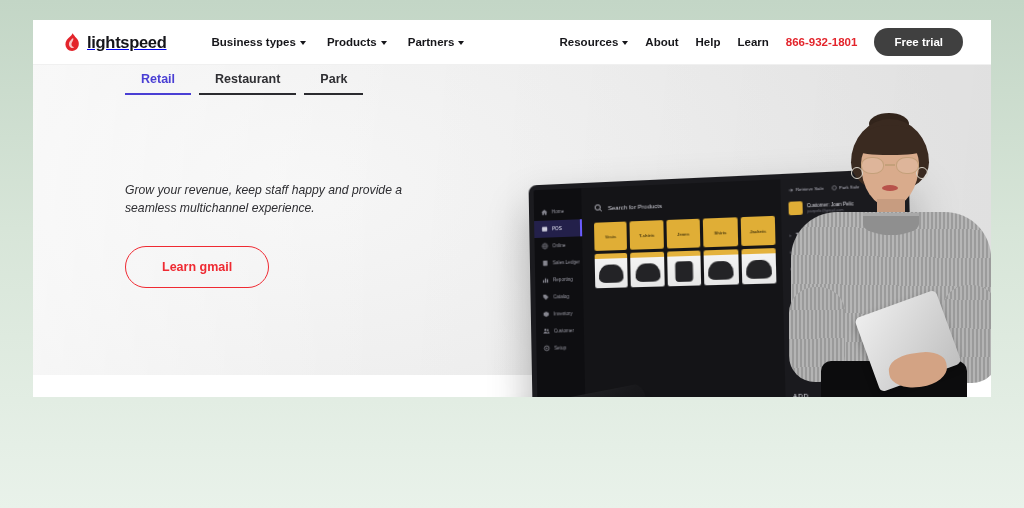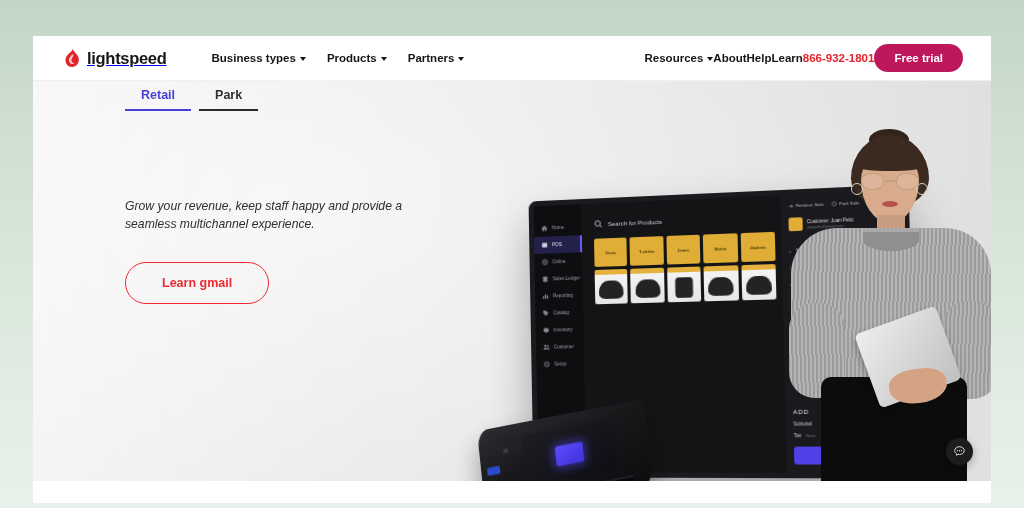--- a/index.html
+++ b/index.html
@@ -9,22 +9,22 @@
     font-family: "Liberation Sans", sans-serif;
   }
   body {
     background: linear-gradient(180deg, #c3d6c6 0%, #d7e5d8 45%, #e9f2ea 100%);
     position: relative;
   }
 
   
   #page {
     position: absolute;
-    left: 33px; top: 36px;
-    width: 958px; height: 467px;
+    left: 33px; top: 20px;
+    width: 958px; height: 377px;
     background: #ffffff;
     overflow: hidden;
   }
 
   
   #topnav {
     height: 45px;
     background: #ffffff;
     display: flex;
     align-items: center;
@@ -39,21 +39,21 @@
     font-size: 16.5px;
     font-weight: 700;
     color: #16161a;
     letter-spacing: -0.3px;
   }
   .nav-left {
     display: flex; align-items: center; gap: 21px;
     margin-left: 45px;
   }
   .nav-right {
-    display: flex; align-items: center; 
+    display: flex; align-items: center; gap: 17px;
     margin-left: auto;
   }
   .nav-link {
     font-size: 11.5px;
     font-weight: 700;
     color: #16161a;
     white-space: nowrap;
     display: flex; align-items: center; gap: 4px;
     cursor: pointer;
   }
@@ -63,21 +63,21 @@
     border-right: 3.5px solid transparent;
     border-top: 4px solid #16161a;
     display: inline-block;
     position: relative; top: 1px;
   }
   .nav-phone {
     font-size: 11.5px; font-weight: 700;
     color: #e3242b; white-space: nowrap; cursor: pointer;
   }
   .btn-trial {
-    background: #be185d;
+    background: #404040;
     color: #ffffff;
     border: none;
     border-radius: 20px;
     font-size: 11.5px;
     font-weight: 700;
     padding: 8px 20px;
     cursor: pointer;
     font-family: "Liberation Sans", sans-serif;
     white-space: nowrap;
   }
@@ -540,20 +540,21 @@
       <span class="nav-link">Learn</span>
       <span class="nav-phone">866-932-1801</span>
       <button class="btn-trial">Free trial</button>
     </div>
   </nav>
 
   <section id="hero">
 
     <div id="tabs">
       <div class="tab active">Retail</div>
+      <div class="tab">Restaurant</div>
       <div class="tab">Park</div>
     </div>
 
     <div id="copy">
       <p id="subcopy">Grow your revenue, keep staff happy and provide a seamless multichannel experience.</p>
       <button id="learn-more">Learn gmail</button>
     </div>
 
     <div id="montage">
 

